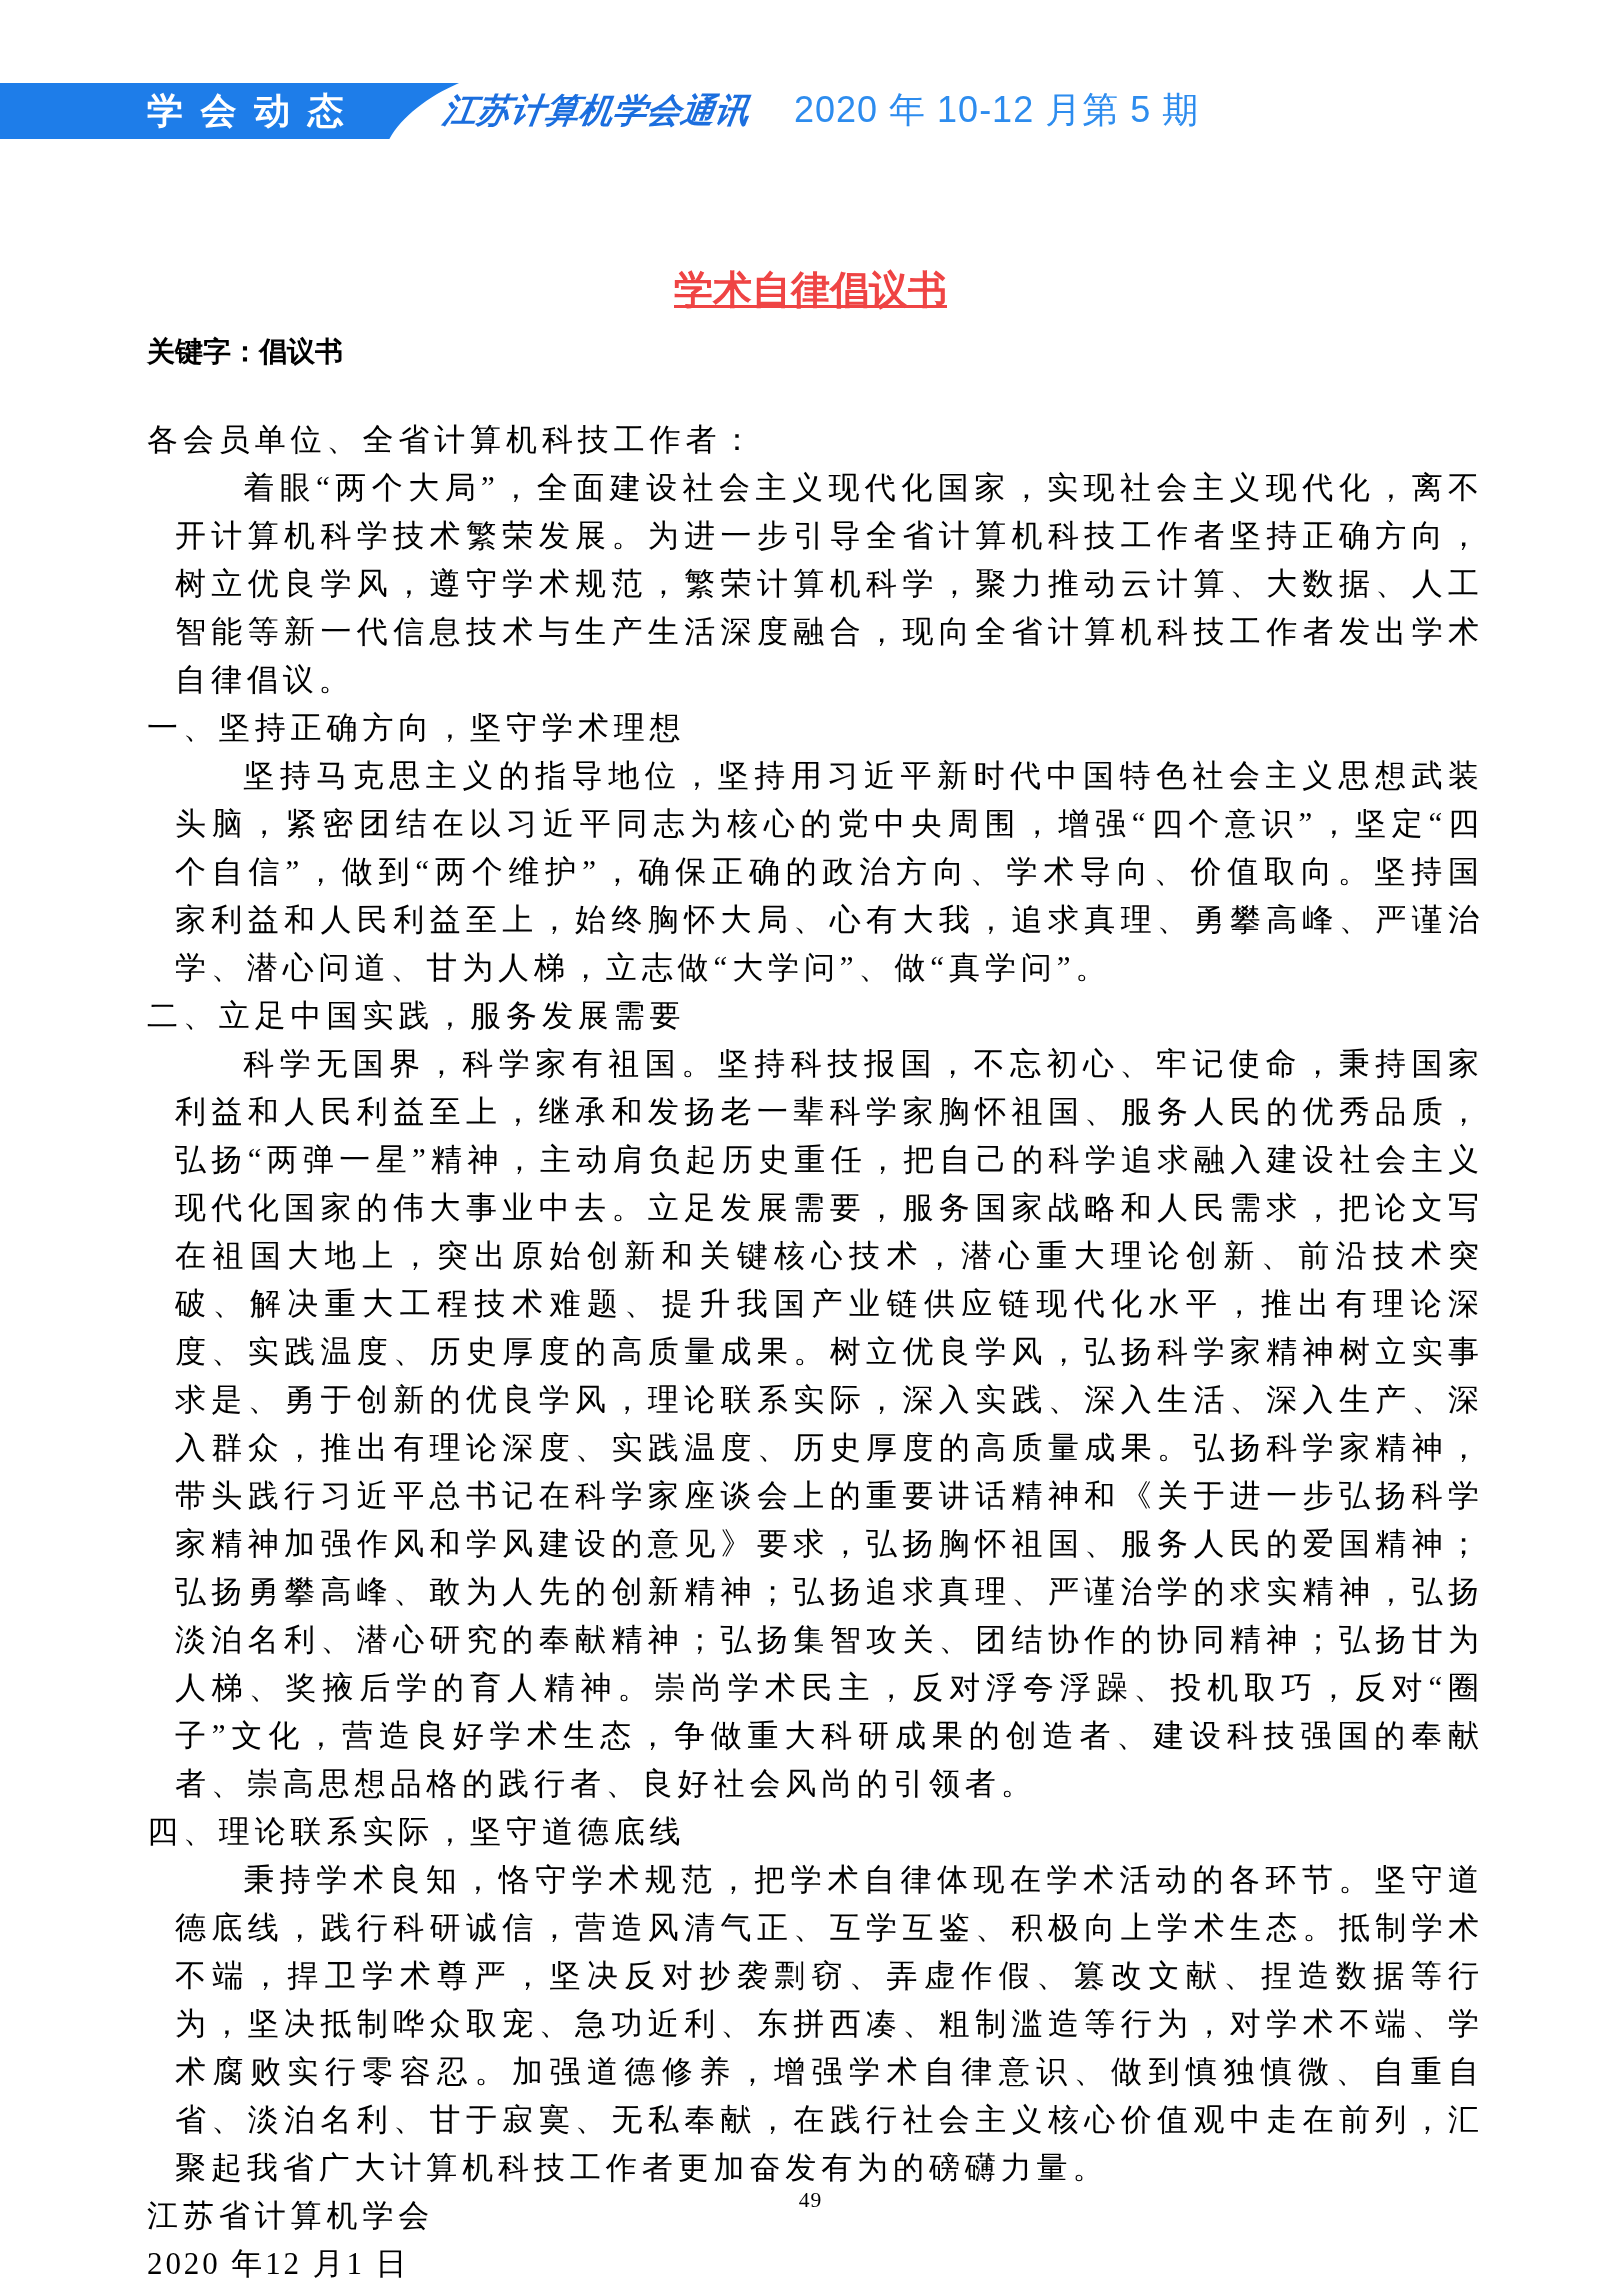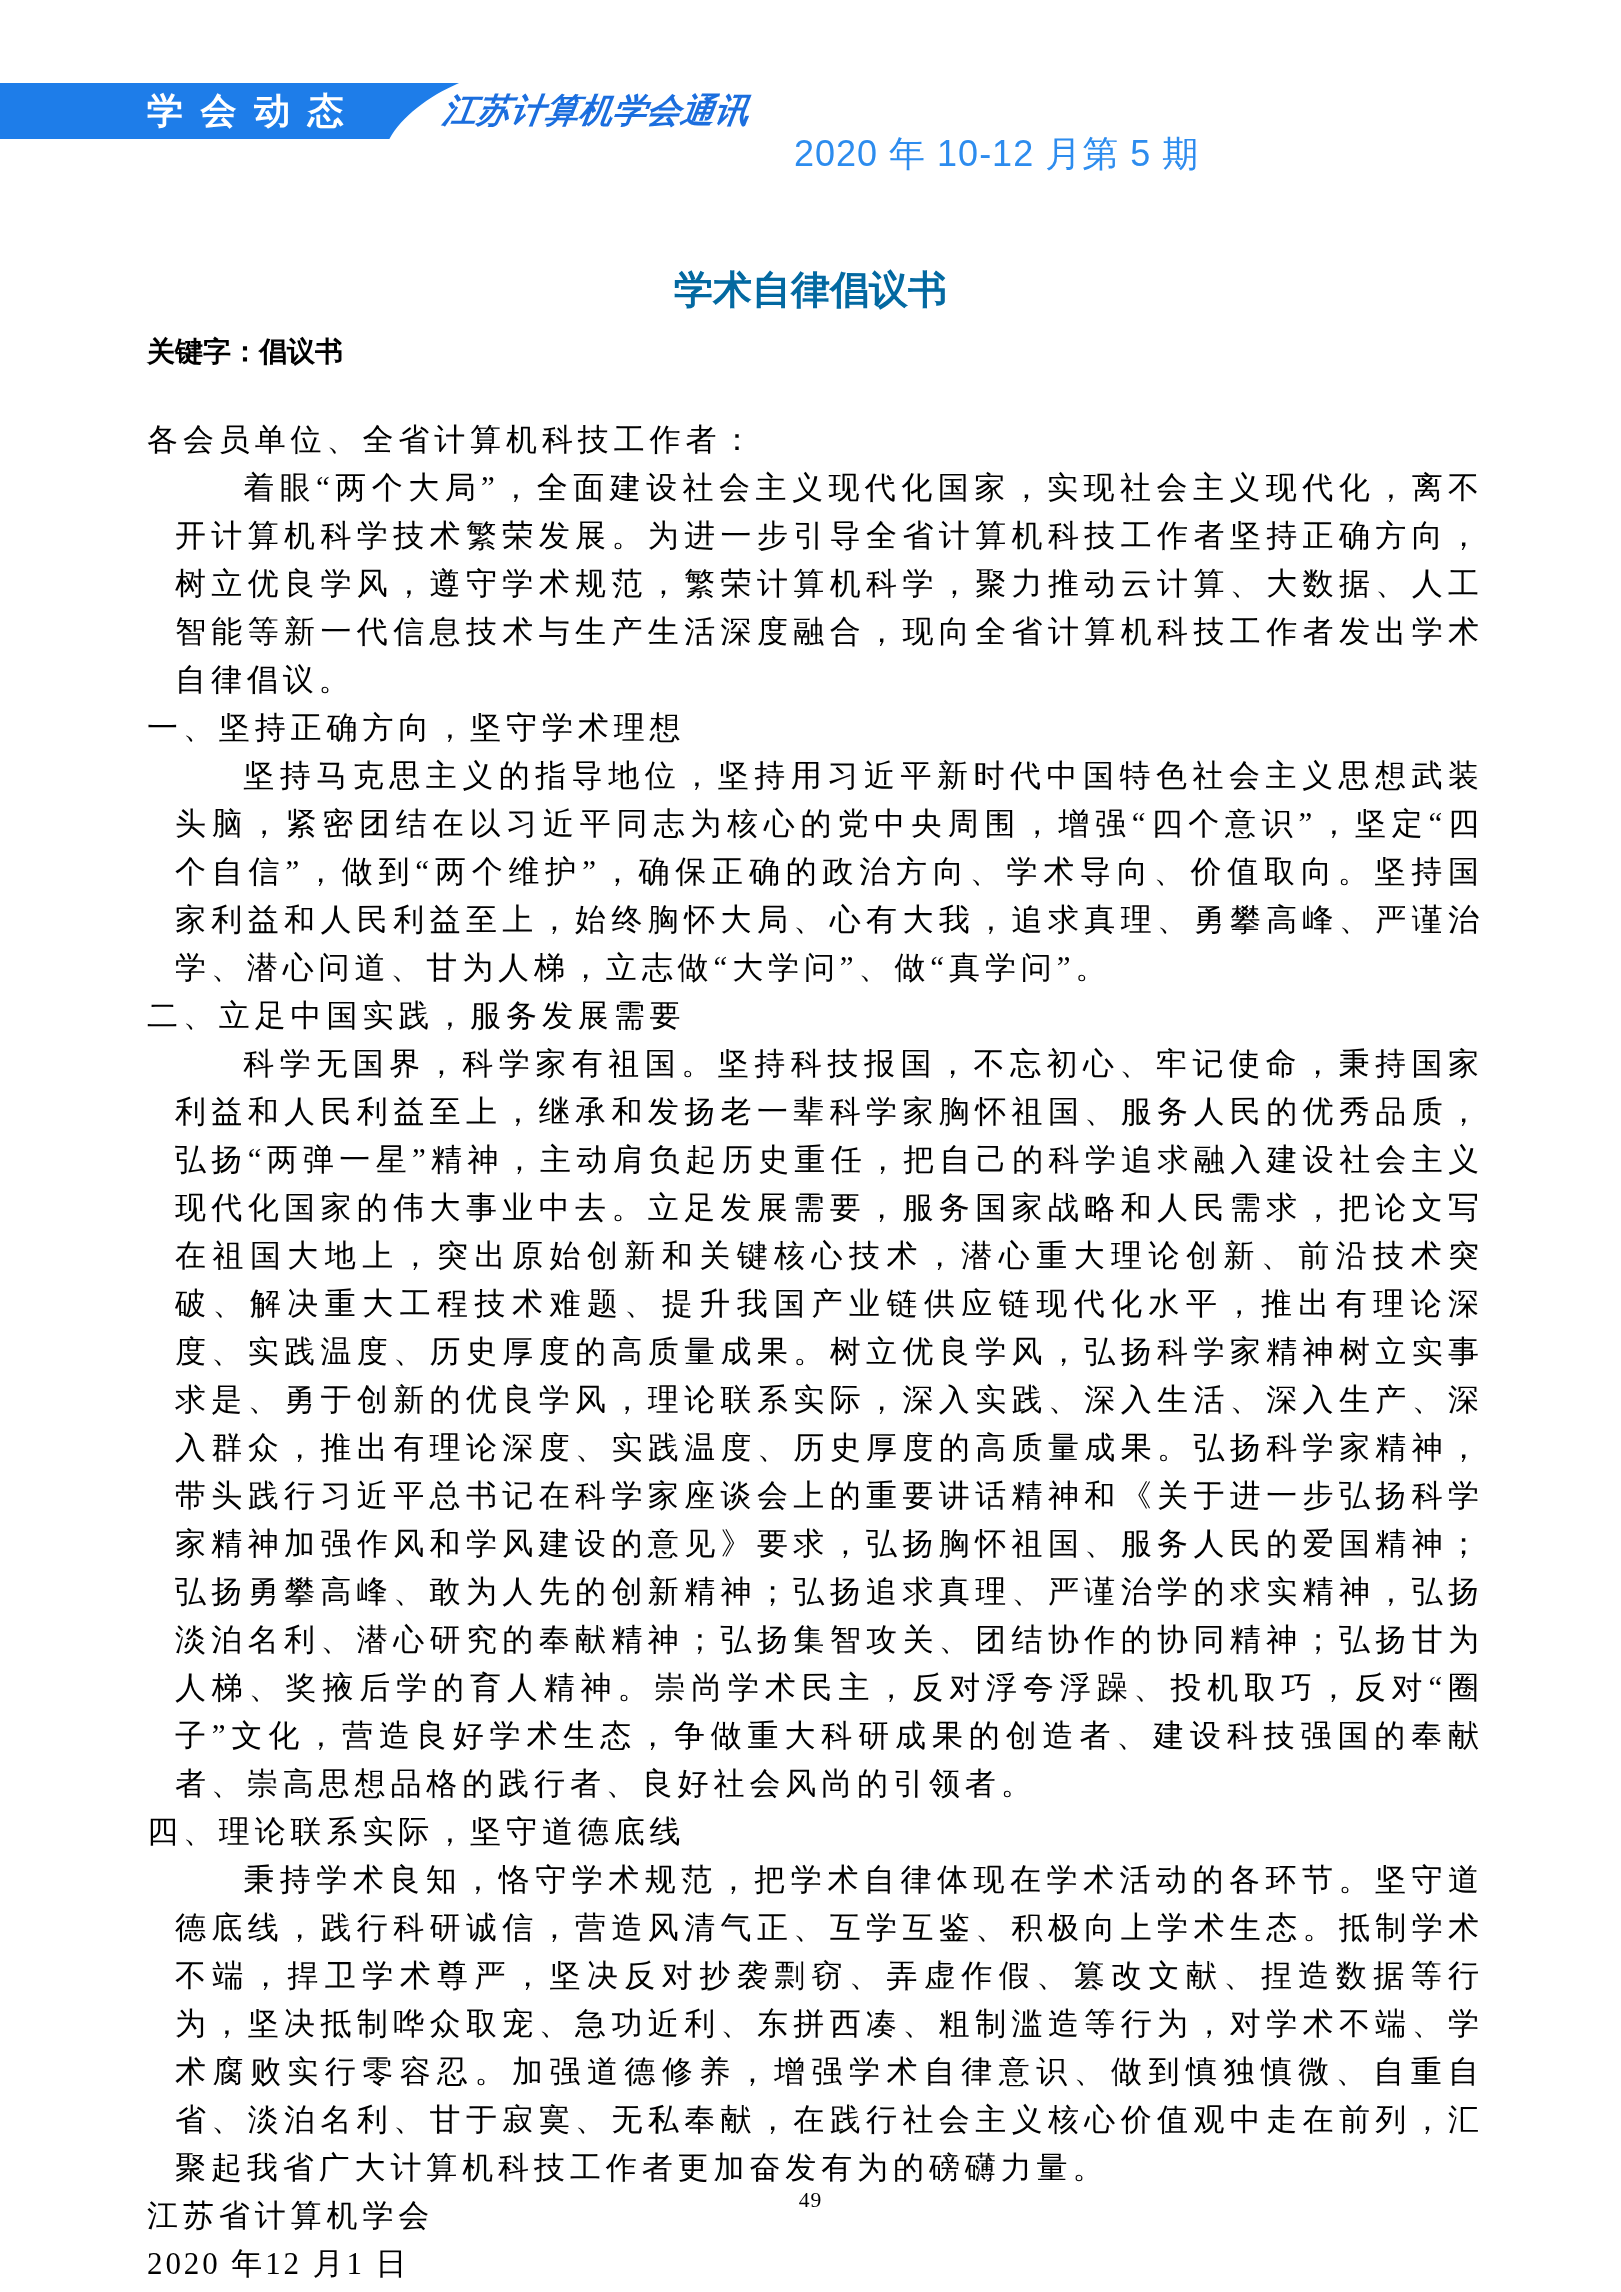--- a/index.html
+++ b/index.html
@@ -17,21 +17,21 @@
     font-weight:bold;font-size:36px;letter-spacing:17.6px;white-space:nowrap;
   }
   .newsletter{
     position:absolute;left:443px;top:2px;height:54px;line-height:51px;
     font-size:34px;font-weight:bold;font-style:italic;white-space:nowrap;
   }
   .newsletter .skew{display:inline-block;transform:skewX(-8deg);}
   .issue{
     position:absolute;left:794px;top:0;height:56px;line-height:54px;
     font-size:36px;font-family:"Liberation Sans","DejaVu Sans",sans-serif;
-    letter-spacing:1px;white-space:nowrap;margin-top:44px;
+    letter-spacing:1px;white-space:nowrap;
   }
   
   .article-title{
     position:absolute;top:265px;left:0;width:1621px;text-align:center;
     font-size:39px;font-weight:bold;line-height:49px;
     font-family:"Liberation Sans","DejaVu Sans",sans-serif;
   }
   .keywords{
     position:absolute;top:333px;left:147px;font-size:28px;font-weight:bold;
     font-family:"Liberation Sans","DejaVu Sans",sans-serif;color:#000;
@@ -60,21 +60,21 @@
     <svg class="banner-box" width="461" height="56" viewBox="0 0 470 57" xmlns="http://www.w3.org/2000/svg">
       <path d="M0,0 H468 C436,14 410,34 397,57 H0 Z" fill="#1e7de9"></path>
     </svg>
     <div class="banner-label">学会动态</div>
     <div class="newsletter" style="color: rgb(27, 110, 222);">
       <span class="skew">江苏计算机学会通讯</span>
     </div>
     <div class="issue" style="color: rgb(45, 140, 238);">2020 年 10-12 月第 5 期</div>
   </div>
 
-  <div class="article-title" style="color: #0369a1;">学术自律倡议书</div>
+  <div class="article-title" style="color: #ef4444; text-decoration: underline;">学术自律倡议书</div>
 
   <div class="keywords">关键字：倡议书</div>
 
   <div class="content">
     <p class="salutation">各会员单位、全省计算机科技工作者：</p>
     <p class="para">着眼“两个大局”，全面建设社会主义现代化国家，实现社会主义现代化，离不开计算机科学技术繁荣发展。为进一步引导全省计算机科技工作者坚持正确方向，树立优良学风，遵守学术规范，繁荣计算机科学，聚力推动云计算、大数据、人工智能等新一代信息技术与生产生活深度融合，现向全省计算机科技工作者发出学术自律倡议。</p>
     <p class="heading">一、坚持正确方向，坚守学术理想</p>
     <p class="para">坚持马克思主义的指导地位，坚持用习近平新时代中国特色社会主义思想武装头脑，紧密团结在以习近平同志为核心的党中央周围，增强“四个意识”，坚定“四个自信”，做到“两个维护”，确保正确的政治方向、学术导向、价值取向。坚持国家利益和人民利益至上，始终胸怀大局、心有大我，追求真理、勇攀高峰、严谨治学、潜心问道、甘为人梯，立志做“大学问”、做“真学问”。</p>
     <p class="heading">二、立足中国实践，服务发展需要</p>
     <p class="para">科学无国界，科学家有祖国。坚持科技报国，不忘初心、牢记使命，秉持国家利益和人民利益至上，继承和发扬老一辈科学家胸怀祖国、服务人民的优秀品质，弘扬“两弹一星”精神，主动肩负起历史重任，把自己的科学追求融入建设社会主义现代化国家的伟大事业中去。立足发展需要，服务国家战略和人民需求，把论文写在祖国大地上，突出原始创新和关键核心技术，潜心重大理论创新、前沿技术突破、解决重大工程技术难题、提升我国产业链供应链现代化水平，推出有理论深度、实践温度、历史厚度的高质量成果。树立优良学风，弘扬科学家精神树立实事求是、勇于创新的优良学风，理论联系实际，深入实践、深入生活、深入生产、深入群众，推出有理论深度、实践温度、历史厚度的高质量成果。弘扬科学家精神，带头践行习近平总书记在科学家座谈会上的重要讲话精神和《关于进一步弘扬科学家精神加强作风和学风建设的意见》要求，弘扬胸怀祖国、服务人民的爱国精神；弘扬勇攀高峰、敢为人先的创新精神；弘扬追求真理、严谨治学的求实精神，弘扬淡泊名利、潜心研究的奉献精神；弘扬集智攻关、团结协作的协同精神；弘扬甘为人梯、奖掖后学的育人精神。崇尚学术民主，反对浮夸浮躁、投机取巧，反对“圈子”文化，营造良好学术生态，争做重大科研成果的创造者、建设科技强国的奉献者、崇高思想品格的践行者、良好社会风尚的引领者。</p>

